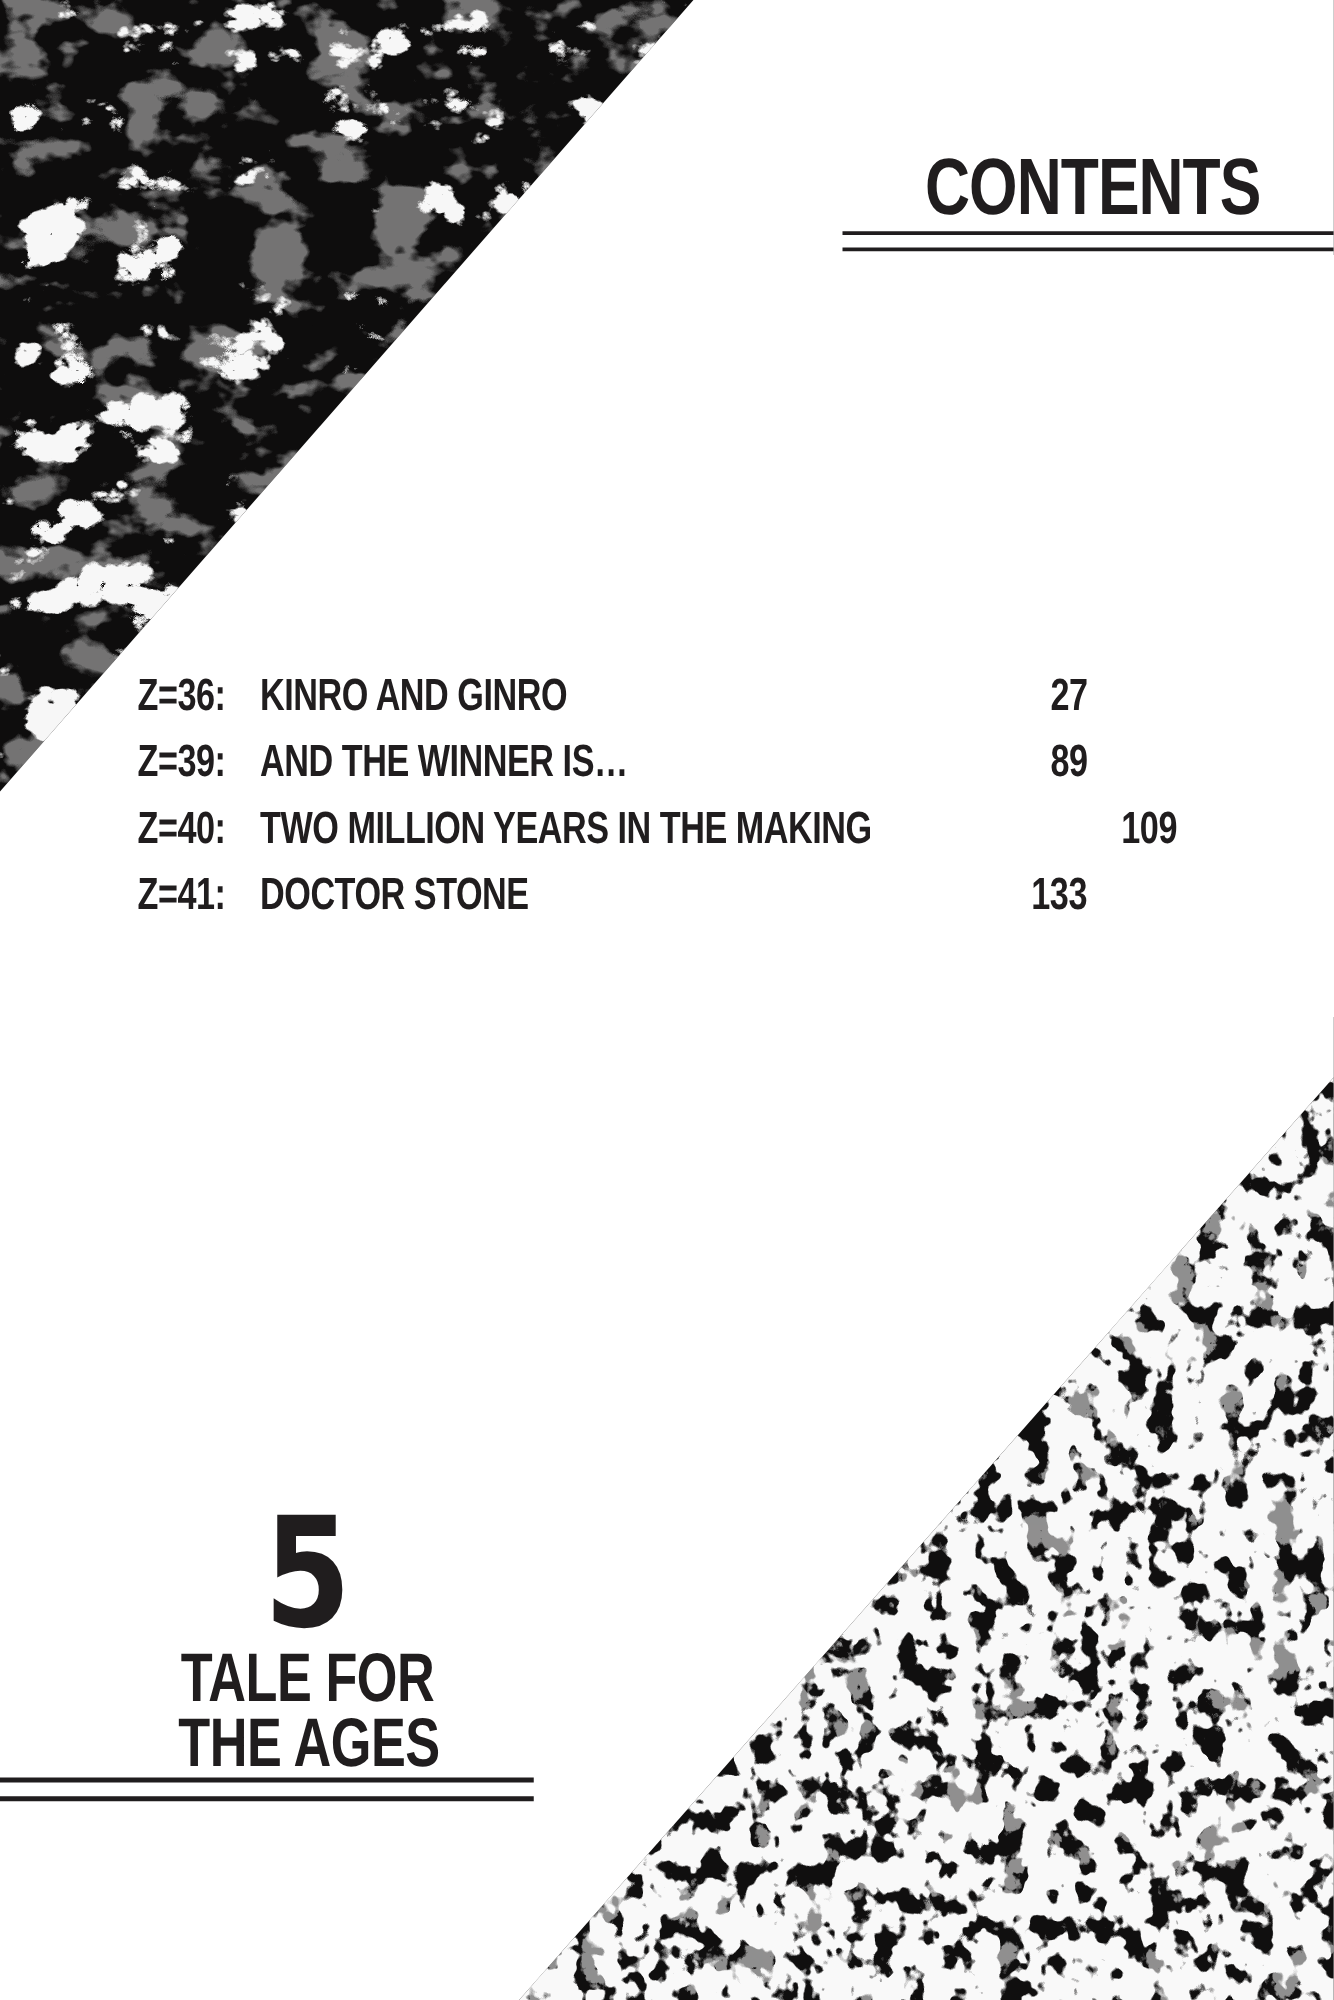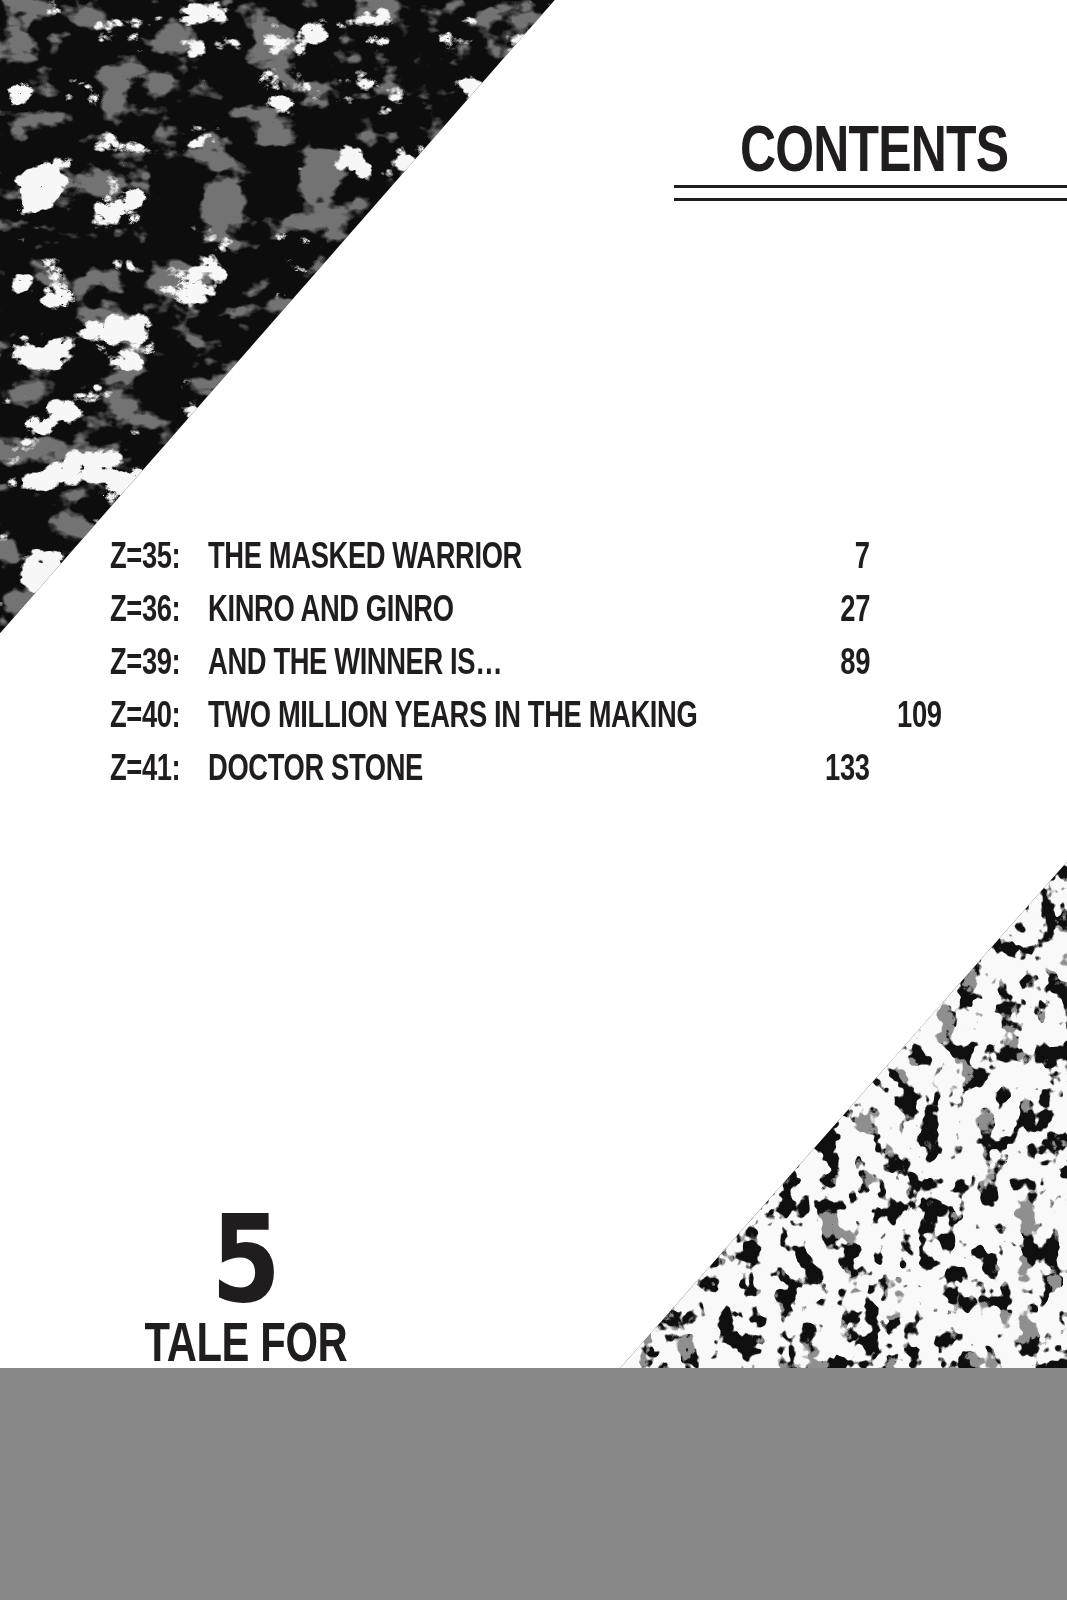--- a/index.html
+++ b/index.html
@@ -1,18 +1,18 @@
 <!DOCTYPE html>
 <html style="--ink: #201d1e; --paper: #ffffff;"><head>
 <meta charset="utf-8">
 <style>
   :root{ --ink:#201d1e; --paper:#ffffff; }
   html,body{margin:0;padding:0;background:#888;}
   .page{
-    position:relative; width:1067px; height:1368px;
+    position:relative; width:1067px; height:1600px;
     background:var(--paper); overflow:hidden;
     font-family:"Liberation Sans", sans-serif; color:var(--ink);
     margin:0 auto;
   }
   svg.texture{position:absolute; left:0; top:0; z-index:1; display:block;}
   .content{position:absolute; inset:0; z-index:2;}
 
   
   .title{
     position:absolute; left:740px; top:117px;
@@ -104,26 +104,20 @@
       <rect x="400" y="845" width="680" height="765" filter="url(#specksB)"></rect>
     </g>
   </svg>
 
   <div class="content">
 
     <div class="title">CONTENTS</div>
     <div class="rule-header"></div>
 
     <div class="toc">
-  <div class="row">
-    <span class="left">
-      <span class="code">Z=35:</span><span class="ttl">THE MASKED WARRIOR</span>
-    </span>
-    <span class="num">7</span>
-  </div>
 
   <div class="row">
     <span class="left">
       <span class="code">Z=36:</span><span class="ttl">KINRO AND GINRO</span>
     </span>
     <span class="num">27</span>
   </div>
 
 
 

